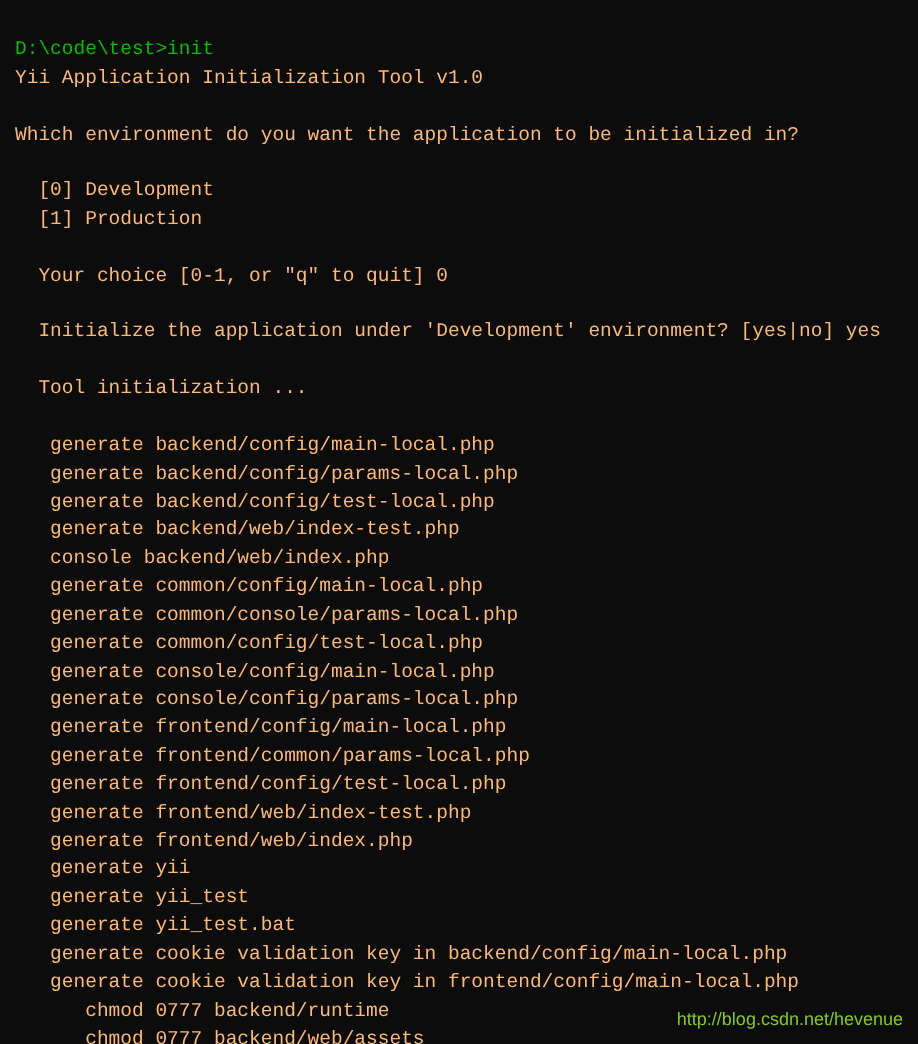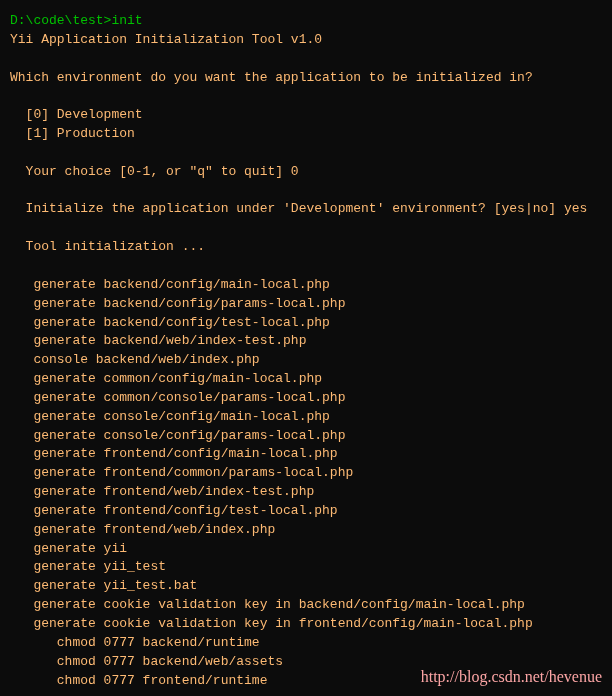--- a/index.html
+++ b/index.html
@@ -15,44 +15,44 @@
       font-family: 'Courier New', Courier, monospace;
       font-size: 13px;
       color: #c8c8c8;
       overflow: hidden;
     }
 
     .terminal {
       width: 612px;
       height: 696px;
       background-color: #0c0c0c;
-      padding: 12px 10px;
+      padding: 24px 10px;
       overflow: hidden;
     }
 
     .line {
       line-height: 1.45;
       white-space: pre;
     }
 
     .line.green {
       color: #00c000;
     }
 
     .line.white {
       color: #fdba74;
     }
 
     .watermark {
       position: absolute;
       bottom: 10px;
       right: 10px;
-      color: #fca5a5;
-      font-size: 16px;
-      font-family: Liberation Serif, serif;
+      color: #84cc16;
+      font-size: 12px;
+      font-family: Liberation Sans, sans-serif;
     }
   </style>
 </head>
 <body>
 
 <div class="terminal">
   <div id="lines-container">
       <div class="line green">D:\code\test&gt;init</div>
       <div class="line white">Yii Application Initialization Tool v1.0</div>
       <div class="line white">&nbsp;</div>
@@ -67,26 +67,27 @@
       <div class="line white">&nbsp;</div>
       <div class="line white">  Tool initialization ...</div>
       <div class="line white">&nbsp;</div>
       <div class="line white">   generate backend/config/main-local.php</div>
       <div class="line white">   generate backend/config/params-local.php</div>
       <div class="line white">   generate backend/config/test-local.php</div>
       <div class="line white">   generate backend/web/index-test.php</div>
       <div class="line white">   console backend/web/index.php</div>
       <div class="line white">   generate common/config/main-local.php</div>
       <div class="line white">   generate common/console/params-local.php</div>
+      <div class="line white">   generate common/config/test-local.php</div>
       <div class="line white">   generate console/config/main-local.php</div>
       <div class="line white">   generate console/config/params-local.php</div>
       <div class="line white">   generate frontend/config/main-local.php</div>
       <div class="line white">   generate frontend/common/params-local.php</div>
+      <div class="line white">   generate frontend/config/test-local.php</div>
       <div class="line white">   generate frontend/web/index-test.php</div>
-      <div class="line white">   generate frontend/config/test-local.php</div>
       <div class="line white">   generate frontend/web/index.php</div>
       <div class="line white">   generate yii</div>
       <div class="line white">   generate yii_test</div>
       <div class="line white">   generate yii_test.bat</div>
       <div class="line white">   generate cookie validation key in backend/config/main-local.php</div>
       <div class="line white">   generate cookie validation key in frontend/config/main-local.php</div>
       <div class="line white">      chmod 0777 backend/runtime</div>
       <div class="line white">      chmod 0777 backend/web/assets</div>
       <div class="line white">      chmod 0777 frontend/runtime</div>
     </div>

